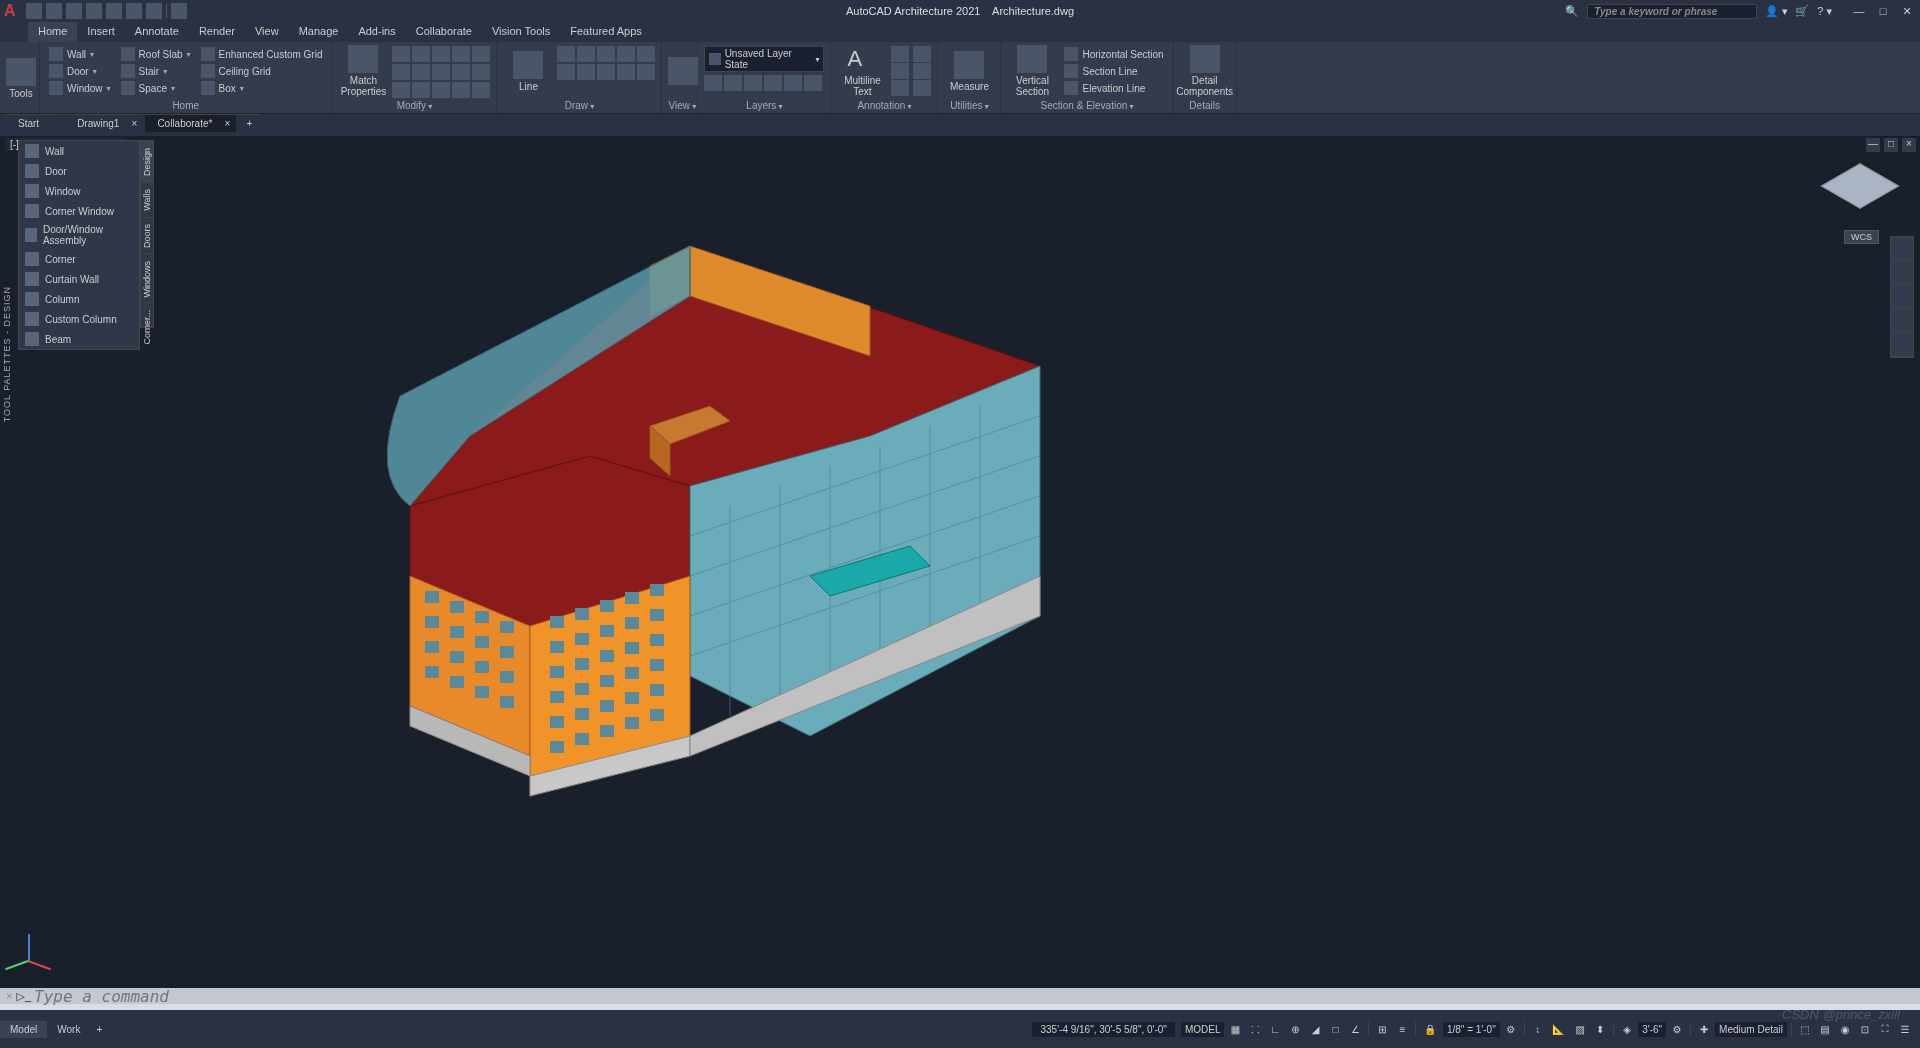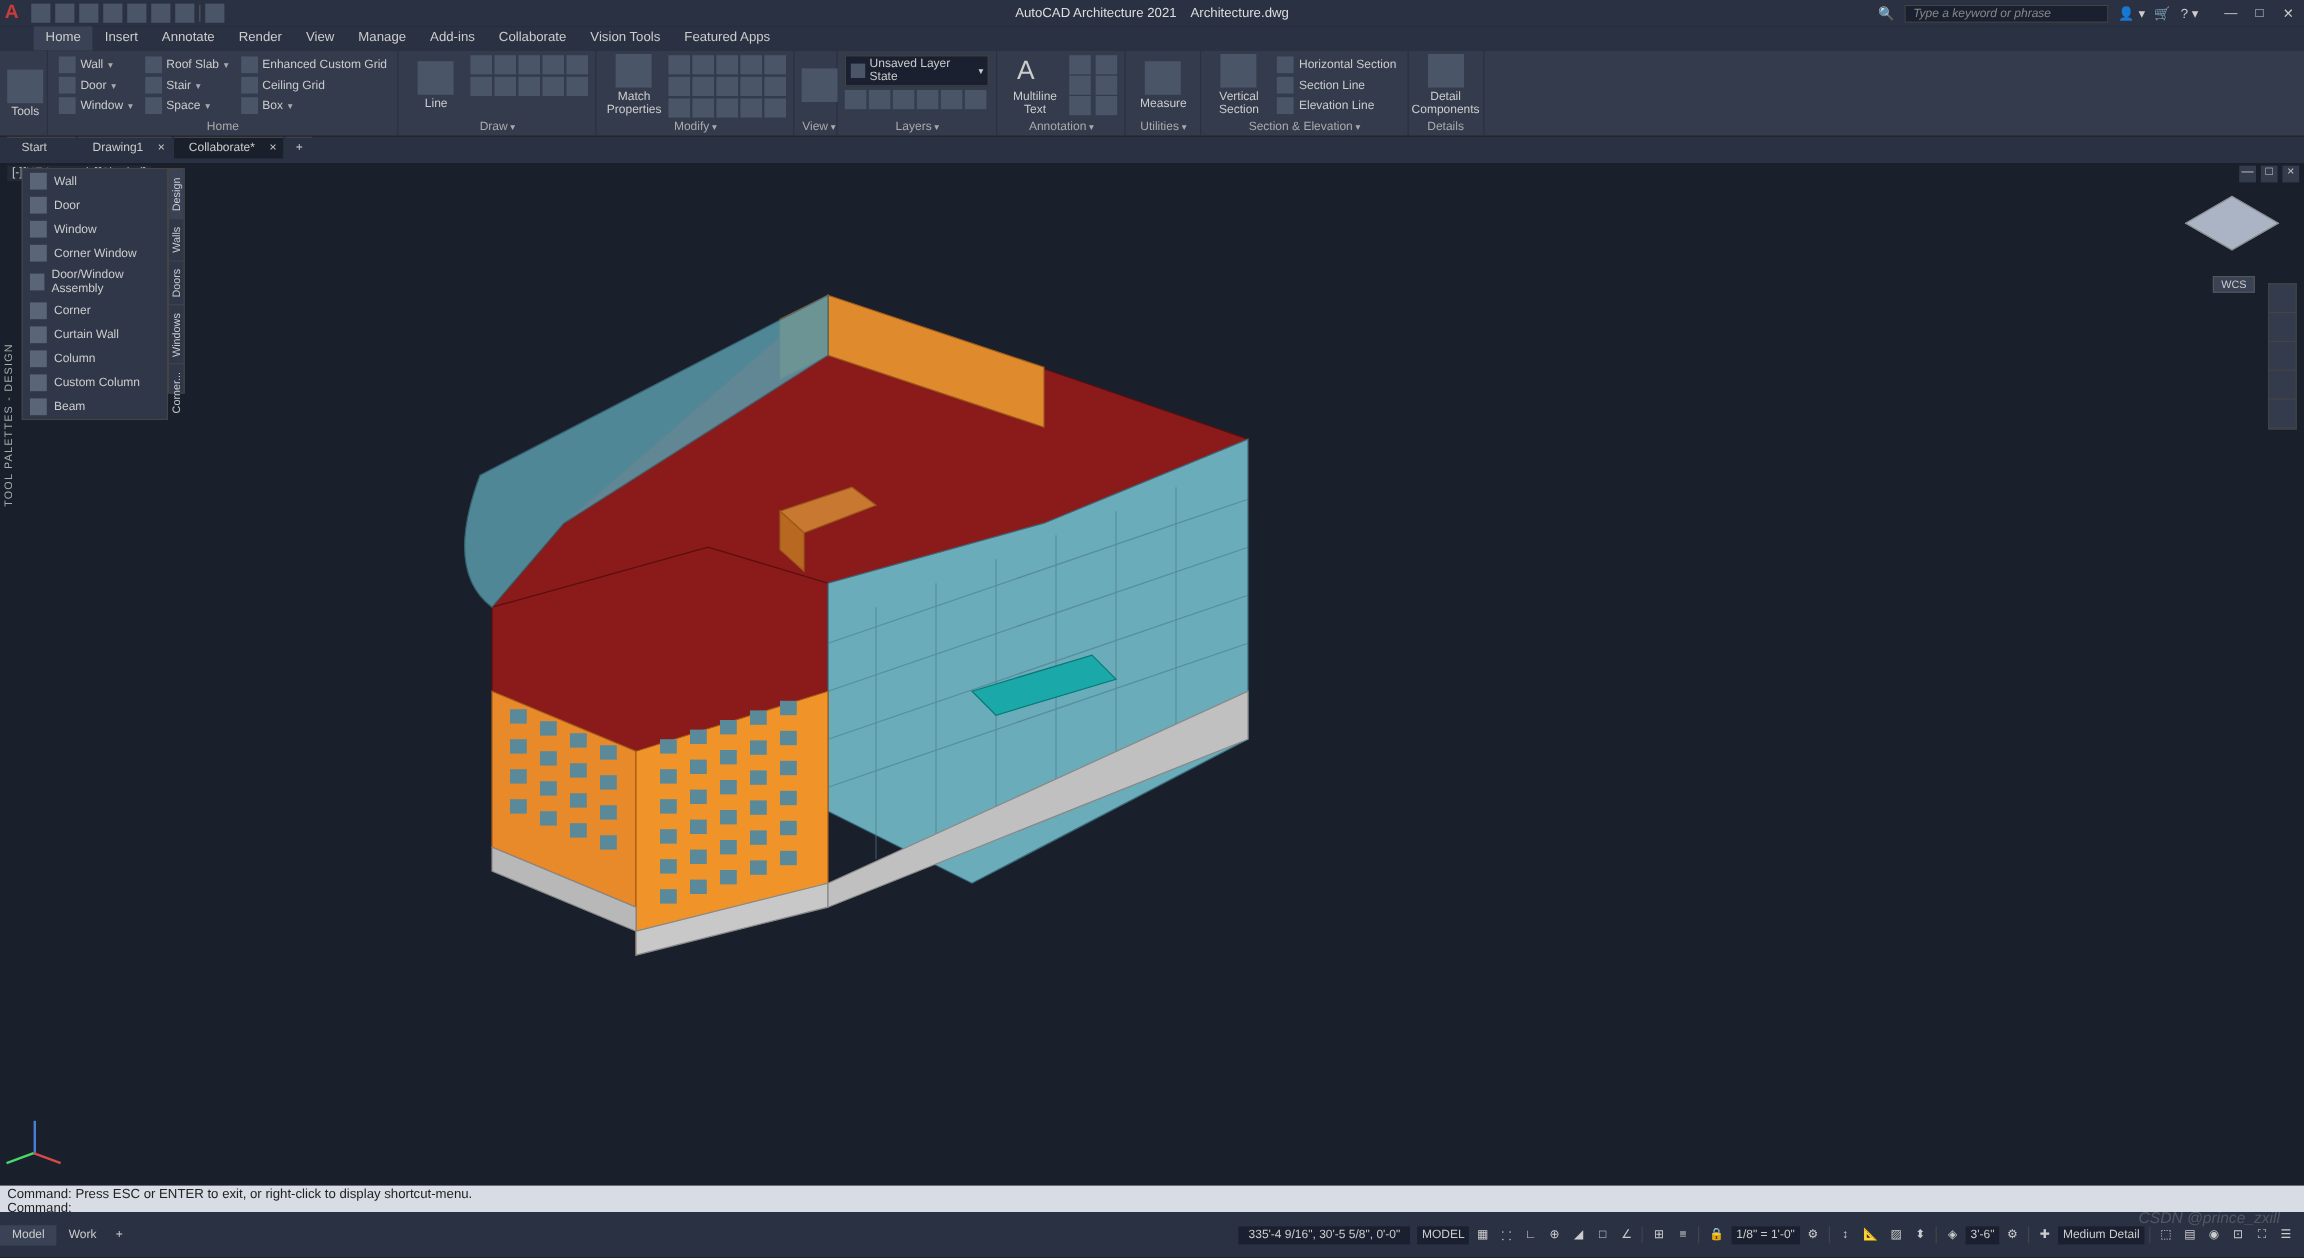--- a/index.html
+++ b/index.html
@@ -3,21 +3,21 @@
 <meta charset="utf-8">
 <style>
 * { margin:0; padding:0; box-sizing:border-box; font-family:"Segoe UI",Arial,sans-serif; }
 body { width:1920px; height:1048px; background:#1a202b; color:#ccc; overflow:hidden; font-size:11px; position:relative; }
 .qat { height:22px; background:#2a3142; display:flex; align-items:center; padding:0 4px; gap:4px; }
 .qat .logo { color:#c83c3c; font-size:16px; font-weight:bold; margin-right:6px; }
 .qat-icon { width:16px; height:16px; background:#4a5568; display:inline-block; }
 .qat-sep { width:1px; height:14px; background:#555; }
 .qat-title { position:absolute; left:50%; transform:translateX(-50%); color:#ddd; font-size:11px; }
 .qat-right { margin-left:auto; display:flex; align-items:center; gap:8px; }
-.search-box { background:#1a2030; border:1px solid #444; padding:1px 6px; color:#888; width:170px; font-style:italic; font-size:10px; }
+.search-box { background:#1a2030; border:1px solid #444; padding:1px 6px; color:#888; width:170px; font-style:italic; font-size:10px;font-weight:bold; }
 .win-controls { display:flex; gap:6px; margin-left:10px; }
 .win-btn { width:18px; text-align:center; color:#ccc; cursor:pointer; }
 .menubar { height:20px; background:#2a3142; display:flex; padding-left:28px; }
 .menu-tab { padding:3px 10px; color:#ccc; font-size:11px; cursor:pointer; }
 .menu-tab.active { background:#3a4255; }
 .ribbon { height:72px; background:#333b4d; display:flex; border-bottom:1px solid #222; }
 .ribbon-panel { border-right:1px solid #2a3142; padding:2px 6px 0 6px; display:flex; flex-direction:column; }
 .panel-body { flex:1; display:flex; gap:4px; }
 .panel-label { text-align:center; font-size:10px; color:#aaa; padding:2px 0; white-space:nowrap; }
 .panel-label.arrow::after { content:" ▾"; font-size:8px; }
@@ -148,43 +148,20 @@
         <div class="small-btn">Ceiling Grid</div>
         <div class="small-btn arrow">Box</div>
       </div>
     </div>
     <div class="panel-label">Home</div>
   </div>
   <div class="ribbon-panel">
     <div class="panel-body">
       <div class="big-btn">
           <div class="icon-placeholder"></div>
-          <span>Line</span>
-        </div>
-      <div class="col">
-          <div class="icon-grid">
-            <div></div>
-            <div></div>
-            <div></div>
-            <div></div>
-            <div></div>
-            <div></div>
-            <div></div>
-            <div></div>
-            <div></div>
-            <div></div>
-          </div>
-        </div>
-    </div>
-    <div class="panel-label arrow">Draw</div>
-  </div>
-  <div class="ribbon-panel">
-    <div class="panel-body">
-      <div class="big-btn">
-          <div class="icon-placeholder"></div>
           <span style="white-space:pre-line">Match
 Properties</span>
         </div>
       <div class="col">
           <div class="icon-grid">
             <div></div>
             <div></div>
             <div></div>
             <div></div>
             <div></div>
@@ -195,20 +172,43 @@
             <div></div>
             <div></div>
             <div></div>
             <div></div>
             <div></div>
             <div></div>
           </div>
         </div>
     </div>
     <div class="panel-label arrow">Modify</div>
+  </div>
+  <div class="ribbon-panel">
+    <div class="panel-body">
+      <div class="big-btn">
+          <div class="icon-placeholder"></div>
+          <span>Line</span>
+        </div>
+      <div class="col">
+          <div class="icon-grid">
+            <div></div>
+            <div></div>
+            <div></div>
+            <div></div>
+            <div></div>
+            <div></div>
+            <div></div>
+            <div></div>
+            <div></div>
+            <div></div>
+          </div>
+        </div>
+    </div>
+    <div class="panel-label arrow">Draw</div>
   </div>
   <div class="ribbon-panel" style="width:36px">
     <div class="panel-body">
         <div class="big-btn">
           <div class="icon-placeholder"></div>
         </div>
       </div>
     <div class="panel-label arrow">View</div>
   </div>
   <div class="ribbon-panel">
@@ -421,24 +421,20 @@
   <div class="navbar">
       <div></div>
       <div></div>
       <div></div>
       <div></div>
       <div></div>
     </div>
 </div>
 
 <div class="cmdarea">
-  <div class="cmd-hist">
-    <div>Command:  Press ESC or ENTER to exit, or right-click to display shortcut-menu.</div>
-    <div>Command:</div>
-  </div>
   <div class="cmd-input-row">
     <span class="handle">×</span>
     <span>▷_</span>&nbsp;
     <input placeholder="Type a command" style="">
   </div>
 </div>
 
 <div class="statusbar">
   <div class="status-tabs">
     <div class="status-tab active">Model</div>

